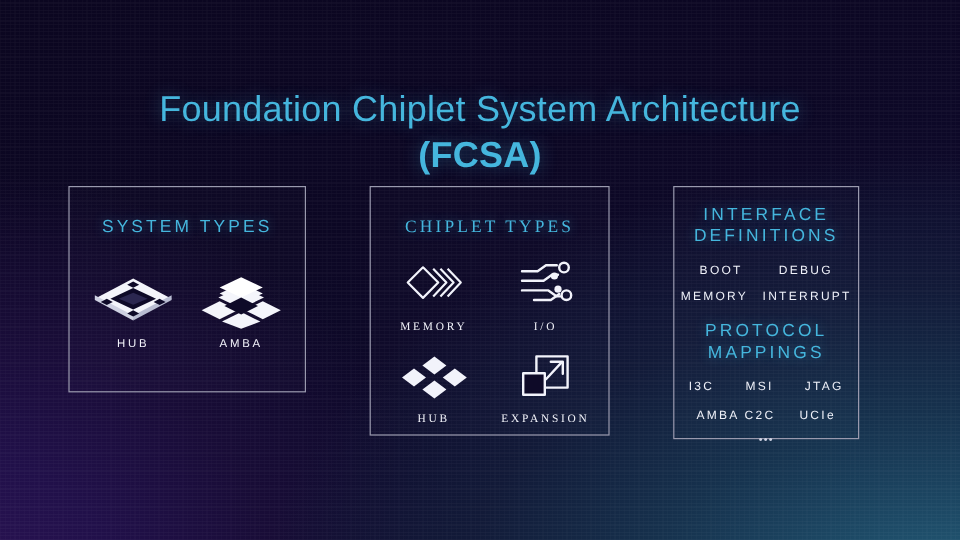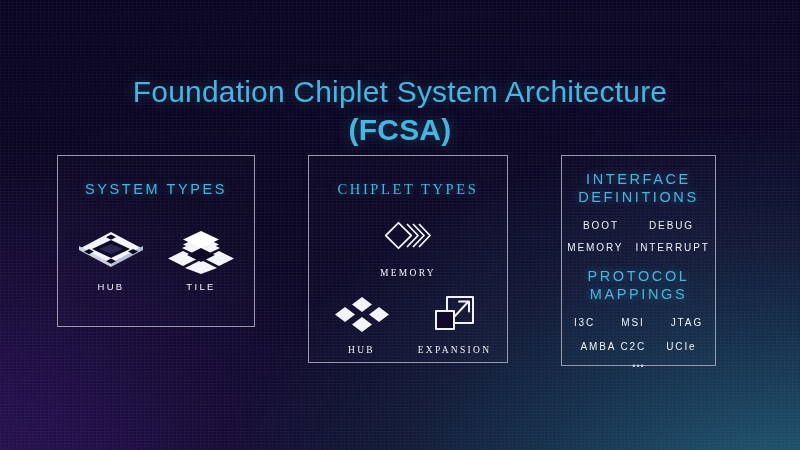--- a/index.html
+++ b/index.html
@@ -158,21 +158,21 @@
           <svg width="68" height="48" viewBox="0 0 68 48">
             <polygon points="34,12 53,21 34,30 15,21" fill="#f4f5fb"></polygon>
             <polygon points="34,9 52,17.5 34,26 16,17.5" fill="#f4f5fb"></polygon>
             <polygon points="34,4 52,12.5 34,21 16,12.5" fill="#ffffff"></polygon>
             <polygon points="16,24 31,31.5 16,39 1,31.5" fill="#f4f5fb"></polygon>
             <polygon points="52,24 67,31.5 52,39 37,31.5" fill="#f4f5fb"></polygon>
             <polygon points="34,33 50,41 34,47 18,41" fill="#f4f5fb"></polygon>
             <polygon points="34,21 48,28 34,35 20,28" fill="#0e0a28"></polygon>
           </svg>
         </div>
-        <div class="icon-label">TILE</div>
+        <div class="icon-label">AMBA</div>
       </div>
 
     </div>
   </div>
 
   <div class="panel" id="panel-chiplet">
     <div class="panel-heading">CHIPLET TYPES</div>
 
     <div class="icon-grid" id="chiplet-row-1">
 
@@ -183,20 +183,39 @@
               <rect x="7.5" y="7.5" width="18" height="18" transform="rotate(45 16.5 16.5)"></rect>
               <polyline points="25,5 36,16.5 25,28"></polyline>
               <polyline points="31,5 42,16.5 31,28"></polyline>
               <polyline points="37,5 48,16.5 37,28"></polyline>
             </g>
           </svg>
         </div>
         <div class="icon-label">MEMORY</div>
       </div>
 
+      <div class="icon-cell">
+        <div class="icon-box">
+          <svg width="48" height="38" viewBox="0 0 48 38">
+            <g fill="none" stroke="#f2f3fb" stroke-width="2" stroke-linecap="round" stroke-linejoin="round">
+              <path d="M4,7 H17 L24,2 H33"></path>
+              <path d="M4,15 H22 L29,10 H34"></path>
+              <path d="M4,23 H26 L33,28 H36"></path>
+              <path d="M14,31 H28 L35,26"></path>
+            </g>
+            <g fill="none" stroke="#f2f3fb" stroke-width="2">
+              <circle cx="39" cy="4" r="4"></circle>
+              <circle cx="41" cy="27" r="4"></circle>
+            </g>
+            <circle cx="31" cy="11" r="3" fill="#f2f3fb"></circle>
+            <circle cx="34" cy="22" r="3" fill="#f2f3fb"></circle>
+          </svg>
+        </div>
+        <div class="icon-label">I/O</div>
+      </div>
 
     </div>
 
     <div class="icon-grid" id="chiplet-row-2">
 
       <div class="icon-cell">
         <div class="icon-box">
           <svg width="58" height="40" viewBox="0 0 58 40">
             <g fill="#f2f3fb">
               <polygon points="29,2 39,9.5 29,17 19,9.5"></polygon>

